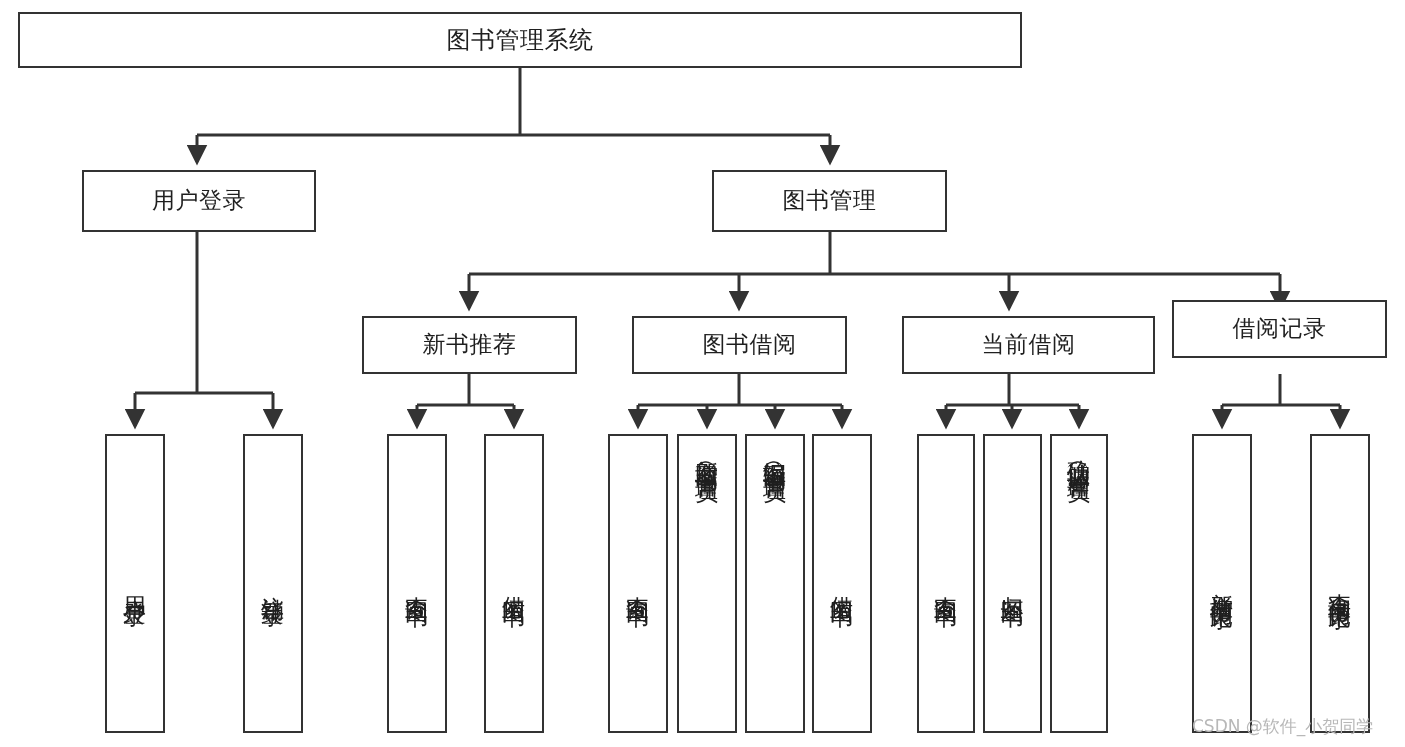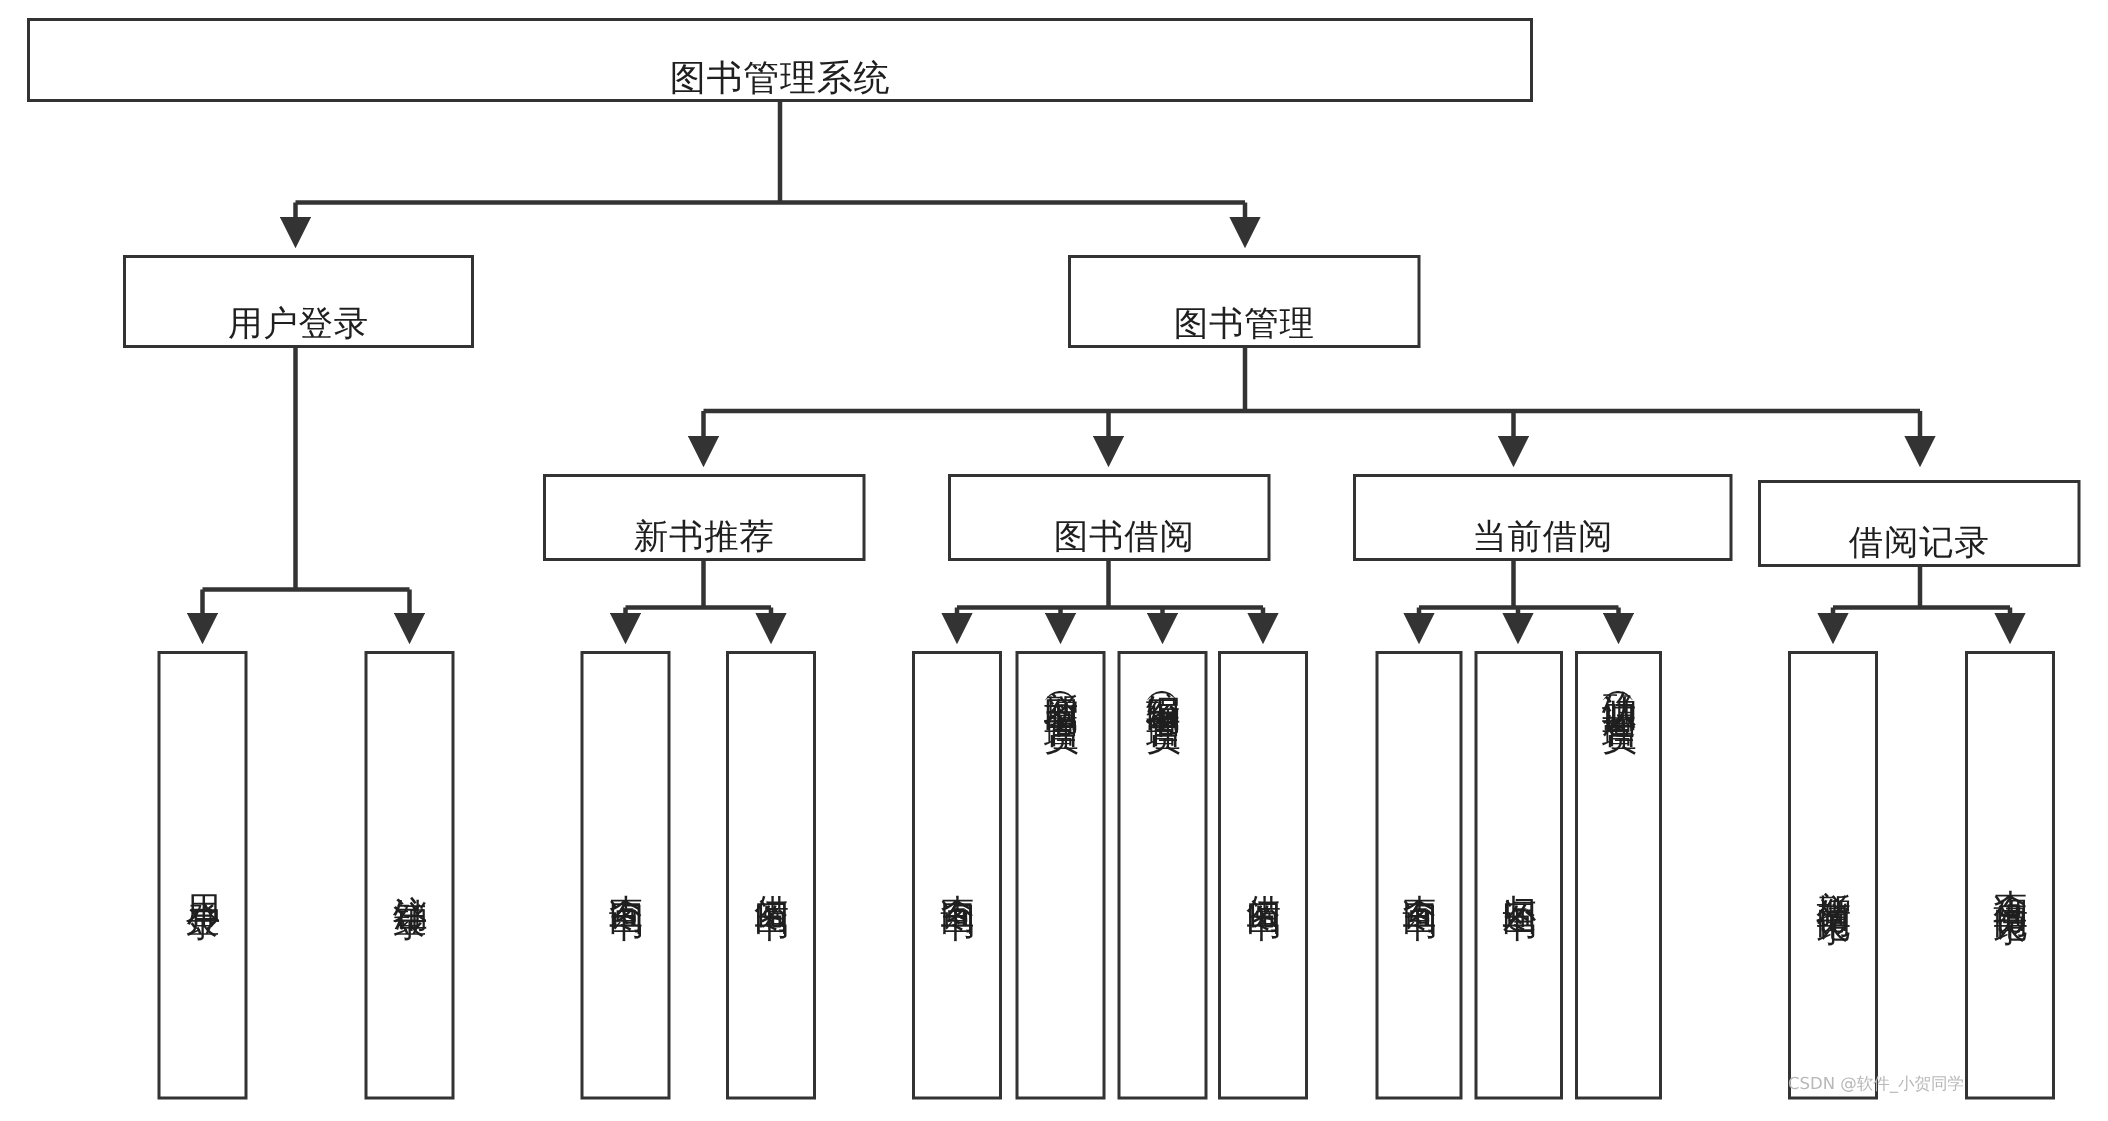--- a/index.html
+++ b/index.html
@@ -25,21 +25,21 @@
     width: 1405px;
     height: 747px;
     pointer-events: none;
   }
   .node {
     position: absolute;
     box-sizing: border-box;
     background: #ffffff;
     border: 2px solid #333333;
     display: flex;
-    align-items: flex-end;
+    align-items: center;
     justify-content: center;
     color: #1f1f1f;
     z-index: 2;
   }
   .node .label {
     display: block;
     text-align: center;
     line-height: 1.12;
     letter-spacing: 0.5px;
   }
@@ -65,21 +65,21 @@
     letter-spacing: 3px;
     white-space: nowrap;
   }
   .node.vert.center {
     align-items: center;
     padding-top: 0;
   }
   #watermark {
     position: absolute;
     color: #b8b8b8;
-    font-size: 11px;
+    font-size: 17px;
     white-space: nowrap;
     z-index: 3;
     font-family: "DejaVu Sans", "Liberation Sans", sans-serif;
   }
 </style>
 </head>
 <body>
 
 <div id="canvas">
 
@@ -146,21 +146,21 @@
 
   <div class="node horiz" style="left:712px; top:170px; width:235px; height:62px;">
     <span class="label">图书管理</span>
   </div>
   <div class="node horiz" style="left:632px; top:316px; width:215px; height:58px;padding-left:20px;">
     <span class="label">图书借阅</span>
   </div>
   <div class="node horiz" style="left:902px; top:316px; width:253px; height:58px;">
     <span class="label">当前借阅</span>
   </div>
-  <div class="node horiz" style="left:1172px; top:320px; width:215px; height:58px;">
+  <div class="node horiz" style="left:1172px; top:300px; width:215px; height:58px;">
     <span class="label">借阅记录</span>
   </div>
 
   <div class="node vert center" style="left:105px; top:434px; width:60px; height:299px;">
     <span class="label">用户登录</span>
   </div>
   <div class="node vert center" style="left:243px; top:434px; width:60px; height:299px;">
     <span class="label">注销登录</span>
   </div>
 

